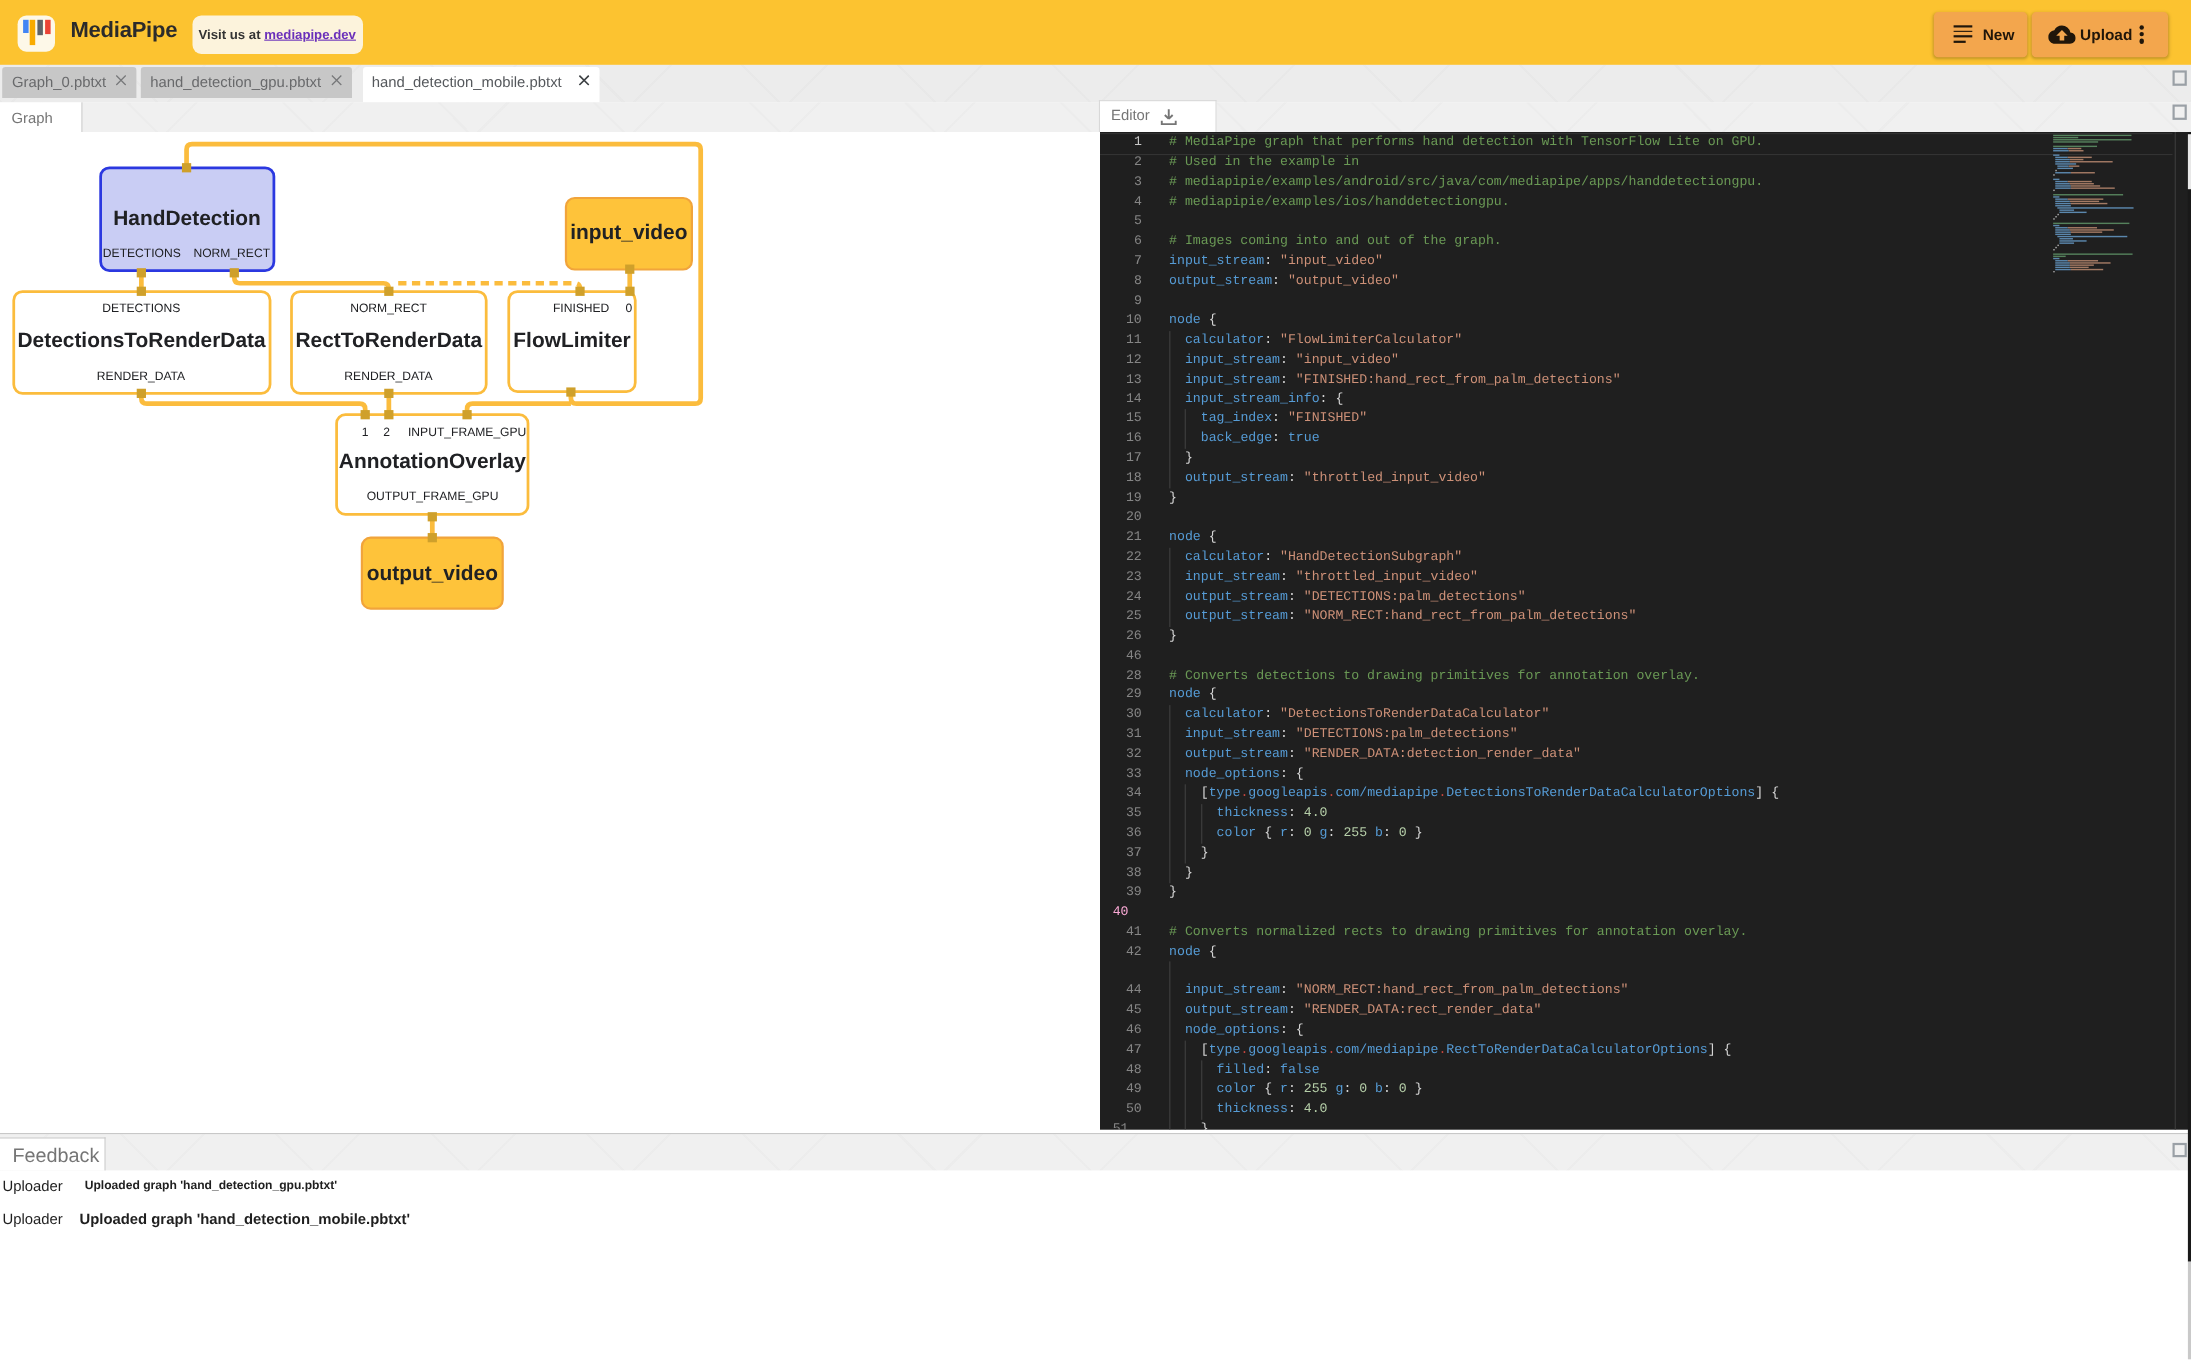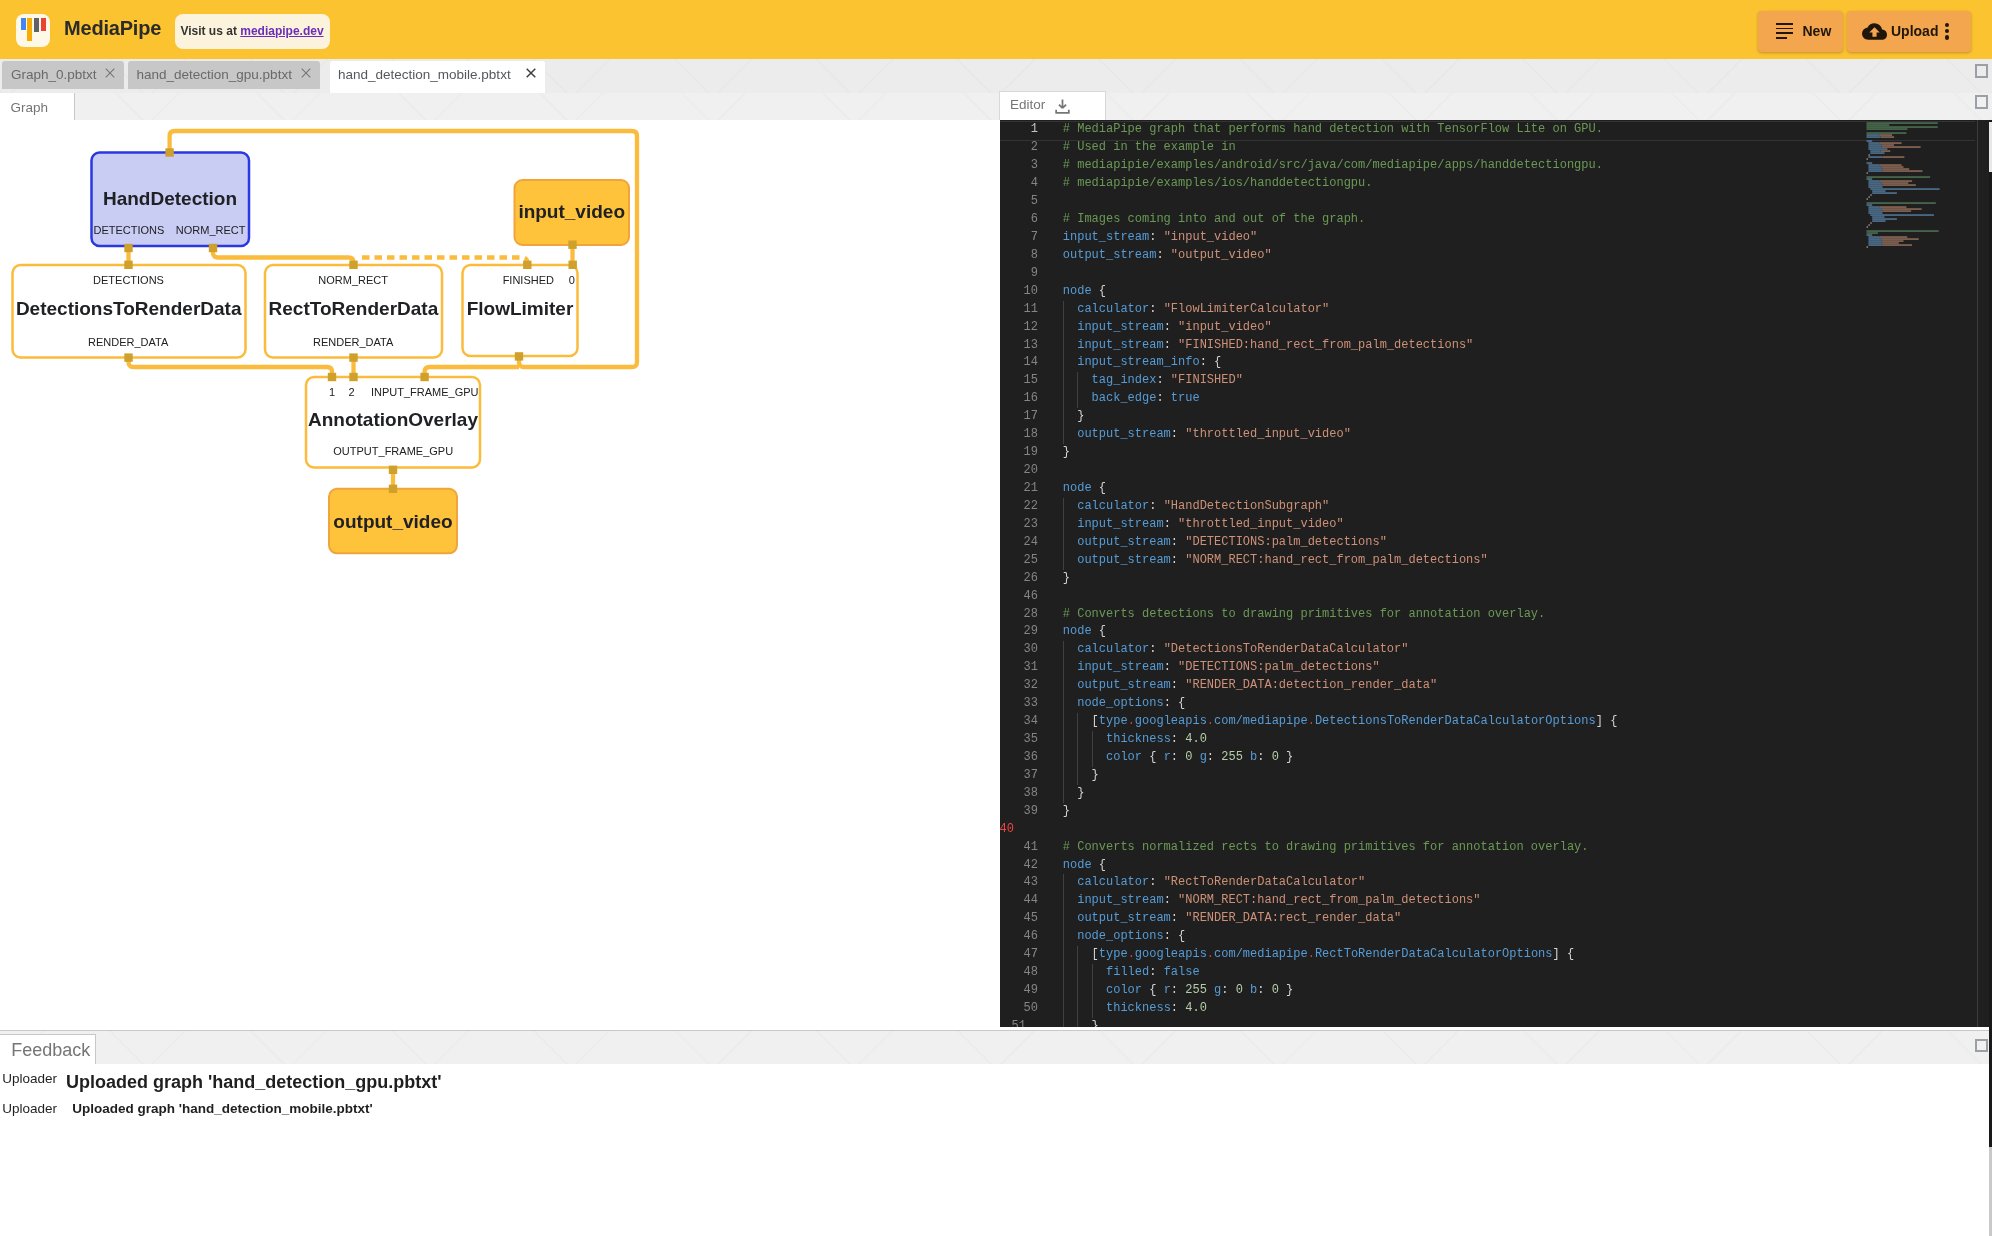--- a/index.html
+++ b/index.html
@@ -262,34 +262,30 @@
     </div>
     <div style="position:absolute;left:0;top:664.51px;height:17.93px;width:992.5px;">
       <i style="position:absolute;left:0;top:0;width:38.5px;text-align:right;color:#858585">38</i>
       <span style="position:absolute;left:63.3px;top:0;white-space:pre"><i style="color:#d4d4d4">&nbsp;&nbsp;</i><i style="color:#d4d4d4">}</i></span>
     </div>
     <div style="position:absolute;left:0;top:682.44px;height:17.93px;width:992.5px;">
       <i style="position:absolute;left:0;top:0;width:38.5px;text-align:right;color:#858585">39</i>
       <span style="position:absolute;left:63.3px;top:0;white-space:pre"><i style="color:#d4d4d4">}</i></span>
     </div>
     <div style="position:absolute;left:0;top:700.37px;height:17.93px;width:992.5px;">
-      <i style="position:absolute;left:0;top:0;width:38.5px;text-align:left;color:#ef4444">40</i>
+      <i style="position:absolute;left:0;top:0;width:38.5px;text-align:center;color:#f9a8d4">40</i>
       <span style="position:absolute;left:63.3px;top:0;white-space:pre"></span>
     </div>
     <div style="position:absolute;left:0;top:718.30px;height:17.93px;width:992.5px;">
       <i style="position:absolute;left:0;top:0;width:38.5px;text-align:right;color:#858585">41</i>
       <span style="position:absolute;left:63.3px;top:0;white-space:pre"><i style="color:#6a9955">#&nbsp;Converts&nbsp;normalized&nbsp;rects&nbsp;to&nbsp;drawing&nbsp;primitives&nbsp;for&nbsp;annotation&nbsp;overlay.</i></span>
     </div>
     <div style="position:absolute;left:0;top:736.23px;height:17.93px;width:992.5px;">
       <i style="position:absolute;left:0;top:0;width:38.5px;text-align:right;color:#858585">42</i>
       <span style="position:absolute;left:63.3px;top:0;white-space:pre"><i style="color:#569cd6">node</i><i style="color:#d4d4d4">&nbsp;</i><i style="color:#d4d4d4">{</i></span>
-    </div>
-    <div style="position:absolute;left:0;top:754.16px;height:17.93px;width:992.5px;">
-      <i style="position:absolute;left:0;top:0;width:38.5px;text-align:right;color:#858585">43</i>
-      <span style="position:absolute;left:63.3px;top:0;white-space:pre"><i style="color:#d4d4d4">&nbsp;&nbsp;</i><i style="color:#569cd6">calculator</i><i style="color:#d4d4d4">:</i><i style="color:#d4d4d4">&nbsp;</i><i style="color:#ce9178">"RectToRenderDataCalculator"</i></span>
     </div>
     <div style="position:absolute;left:0;top:772.09px;height:17.93px;width:992.5px;">
       <i style="position:absolute;left:0;top:0;width:38.5px;text-align:right;color:#858585">44</i>
       <span style="position:absolute;left:63.3px;top:0;white-space:pre"><i style="color:#d4d4d4">&nbsp;&nbsp;</i><i style="color:#569cd6">input_stream</i><i style="color:#d4d4d4">:</i><i style="color:#d4d4d4">&nbsp;</i><i style="color:#ce9178">"NORM_RECT:hand_rect_from_palm_detections"</i></span>
     </div>
     <div style="position:absolute;left:0;top:790.02px;height:17.93px;width:992.5px;">
       <i style="position:absolute;left:0;top:0;width:38.5px;text-align:right;color:#858585">45</i>
       <span style="position:absolute;left:63.3px;top:0;white-space:pre"><i style="color:#d4d4d4">&nbsp;&nbsp;</i><i style="color:#569cd6">output_stream</i><i style="color:#d4d4d4">:</i><i style="color:#d4d4d4">&nbsp;</i><i style="color:#ce9178">"RENDER_DATA:rect_render_data"</i></span>
     </div>
     <div style="position:absolute;left:0;top:807.95px;height:17.93px;width:992.5px;">
@@ -395,19 +391,19 @@
     <rect x="2.4" y="120.40" width="13.3" height="1.3" fill="#5b87ad"></rect>
     <rect x="15.7" y="120.40" width="17.1" height="1.3" fill="#a37a64"></rect>
     <rect x="2.4" y="122.40" width="14.2" height="1.3" fill="#5b87ad"></rect>
     <rect x="16.6" y="122.40" width="29.4" height="1.3" fill="#a37a64"></rect>
     <rect x="0.5" y="124.40" width="1.5" height="1.3" fill="#9d9d9d"></rect>
   </svg>
 <div style="position:absolute;left:0;top:1030px;width:1992px;height:34px;border-top:1px solid #c8c8c8;box-sizing:border-box;background:#f0f0f0;background-image:repeating-linear-gradient(45deg,rgba(0,0,0,0.015) 0 2px,transparent 2px 100px),repeating-linear-gradient(-45deg,rgba(0,0,0,0.015) 0 2px,transparent 2px 100px)"></div>
 <div style="position:absolute;left:0;top:1033.5px;width:96px;height:30.5px;background:#fff;border:1px solid #c8c8c8;border-left:none;border-bottom:none;box-sizing:border-box"></div>
 <div style="position:absolute;left:11.3px;top:1040px;font-size:18px;color:#757575">Feedback</div>
 <div style="position:absolute;left:2.3px;top:1071px;font-size:13.5px;color:#1f1f1f">Uploader</div>
-<div style="position:absolute;left:66px;top:1071.5px;font-size:18px;font-weight:bold;color:#1f1f1f">Uploaded graph 'hand_detection_gpu.pbtxt'</div>
+<div style="position:absolute;left:77px;top:1071.5px;font-size:11px;font-weight:bold;color:#1f1f1f">Uploaded graph 'hand_detection_gpu.pbtxt'</div>
 <div style="position:absolute;left:2.3px;top:1100.5px;font-size:13.5px;color:#1f1f1f">Uploader</div>
 <div style="position:absolute;left:72.3px;top:1101px;font-size:13.5px;font-weight:bold;color:#1f1f1f">Uploaded graph 'hand_detection_mobile.pbtxt'</div>
 <div style="position:absolute;left:1977px;top:120.3px;width:1px;height:907px;background:#3c3c3c"></div>
 <div style="position:absolute;left:1989px;top:120.3px;width:3px;height:1026.3px;background:#191919"></div>
 <div style="position:absolute;left:1989px;top:122px;width:3px;height:50px;background:#e8e8e8"></div>
 <div style="position:absolute;left:1989px;top:1146.6px;width:3px;height:89.4px;background:#c9c9c9"></div>
 <div style="position:absolute;left:1974.5px;top:1038.5px;width:9.5px;height:9.5px;border:2px solid #9aa0a6"></div>
 </body></html>

